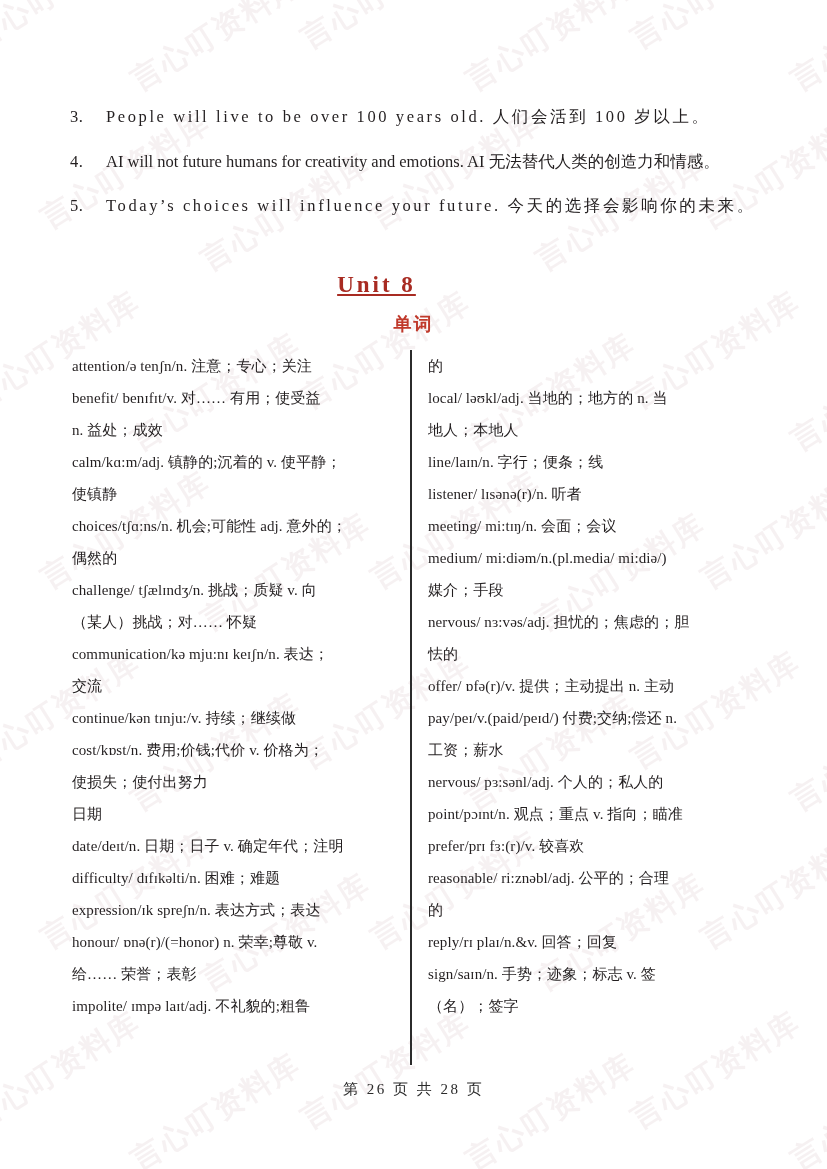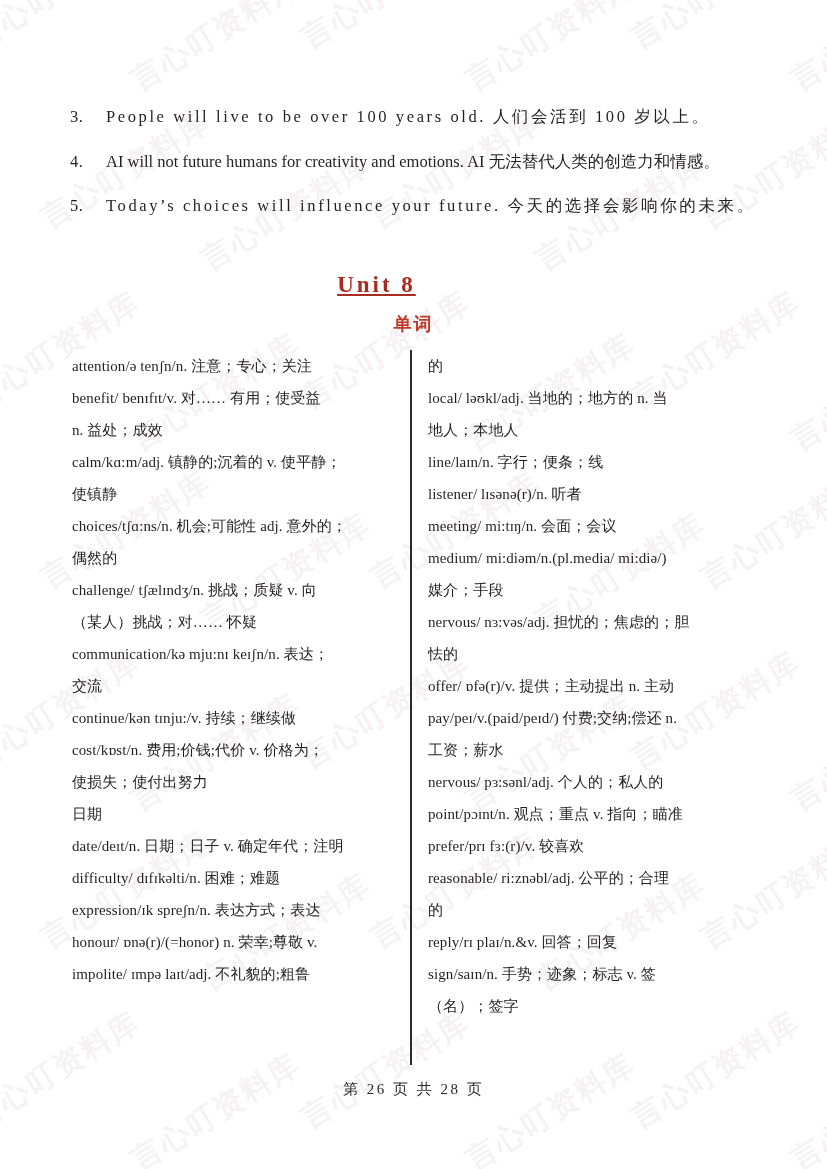--- a/index.html
+++ b/index.html
@@ -227,20 +227,21 @@
           <div class="vline">communication/kə  mju:nɪ  keɪʃn/n. 表达；</div>
           <div class="vline">交流</div>
           <div class="vline">continue/kən  tɪnju:/v. 持续；继续做</div>
           <div class="vline">cost/kɒst/n. 费用;价钱;代价 v. 价格为；</div>
           <div class="vline">使损失；使付出努力</div>
           <div class="vline">日期</div>
           <div class="vline">date/deɪt/n. 日期；日子 v. 确定年代；注明</div>
           <div class="vline">difficulty/  dɪfɪkəlti/n. 困难；难题</div>
           <div class="vline">expression/ɪk  spreʃn/n. 表达方式；表达</div>
           <div class="vline">honour/  ɒnə(r)/(=honor) n. 荣幸;尊敬 v.</div>
+          <div class="vline">给…… 荣誉；表彰</div>
           <div class="vline">impolite/  ɪmpə  laɪt/adj. 不礼貌的;粗鲁</div>
         </div>
       <div class="vcol" id="vocab-col-right">
           <div class="vline">的</div>
           <div class="vline">local/  ləʊkl/adj. 当地的；地方的 n. 当</div>
           <div class="vline">地人；本地人</div>
           <div class="vline">line/laɪn/n. 字行；便条；线</div>
           <div class="vline">listener/  lɪsənə(r)/n. 听者</div>
           <div class="vline">meeting/  mi:tɪŋ/n. 会面；会议</div>
           <div class="vline">medium/  mi:diəm/n.(pl.media/  mi:diə/)</div>

